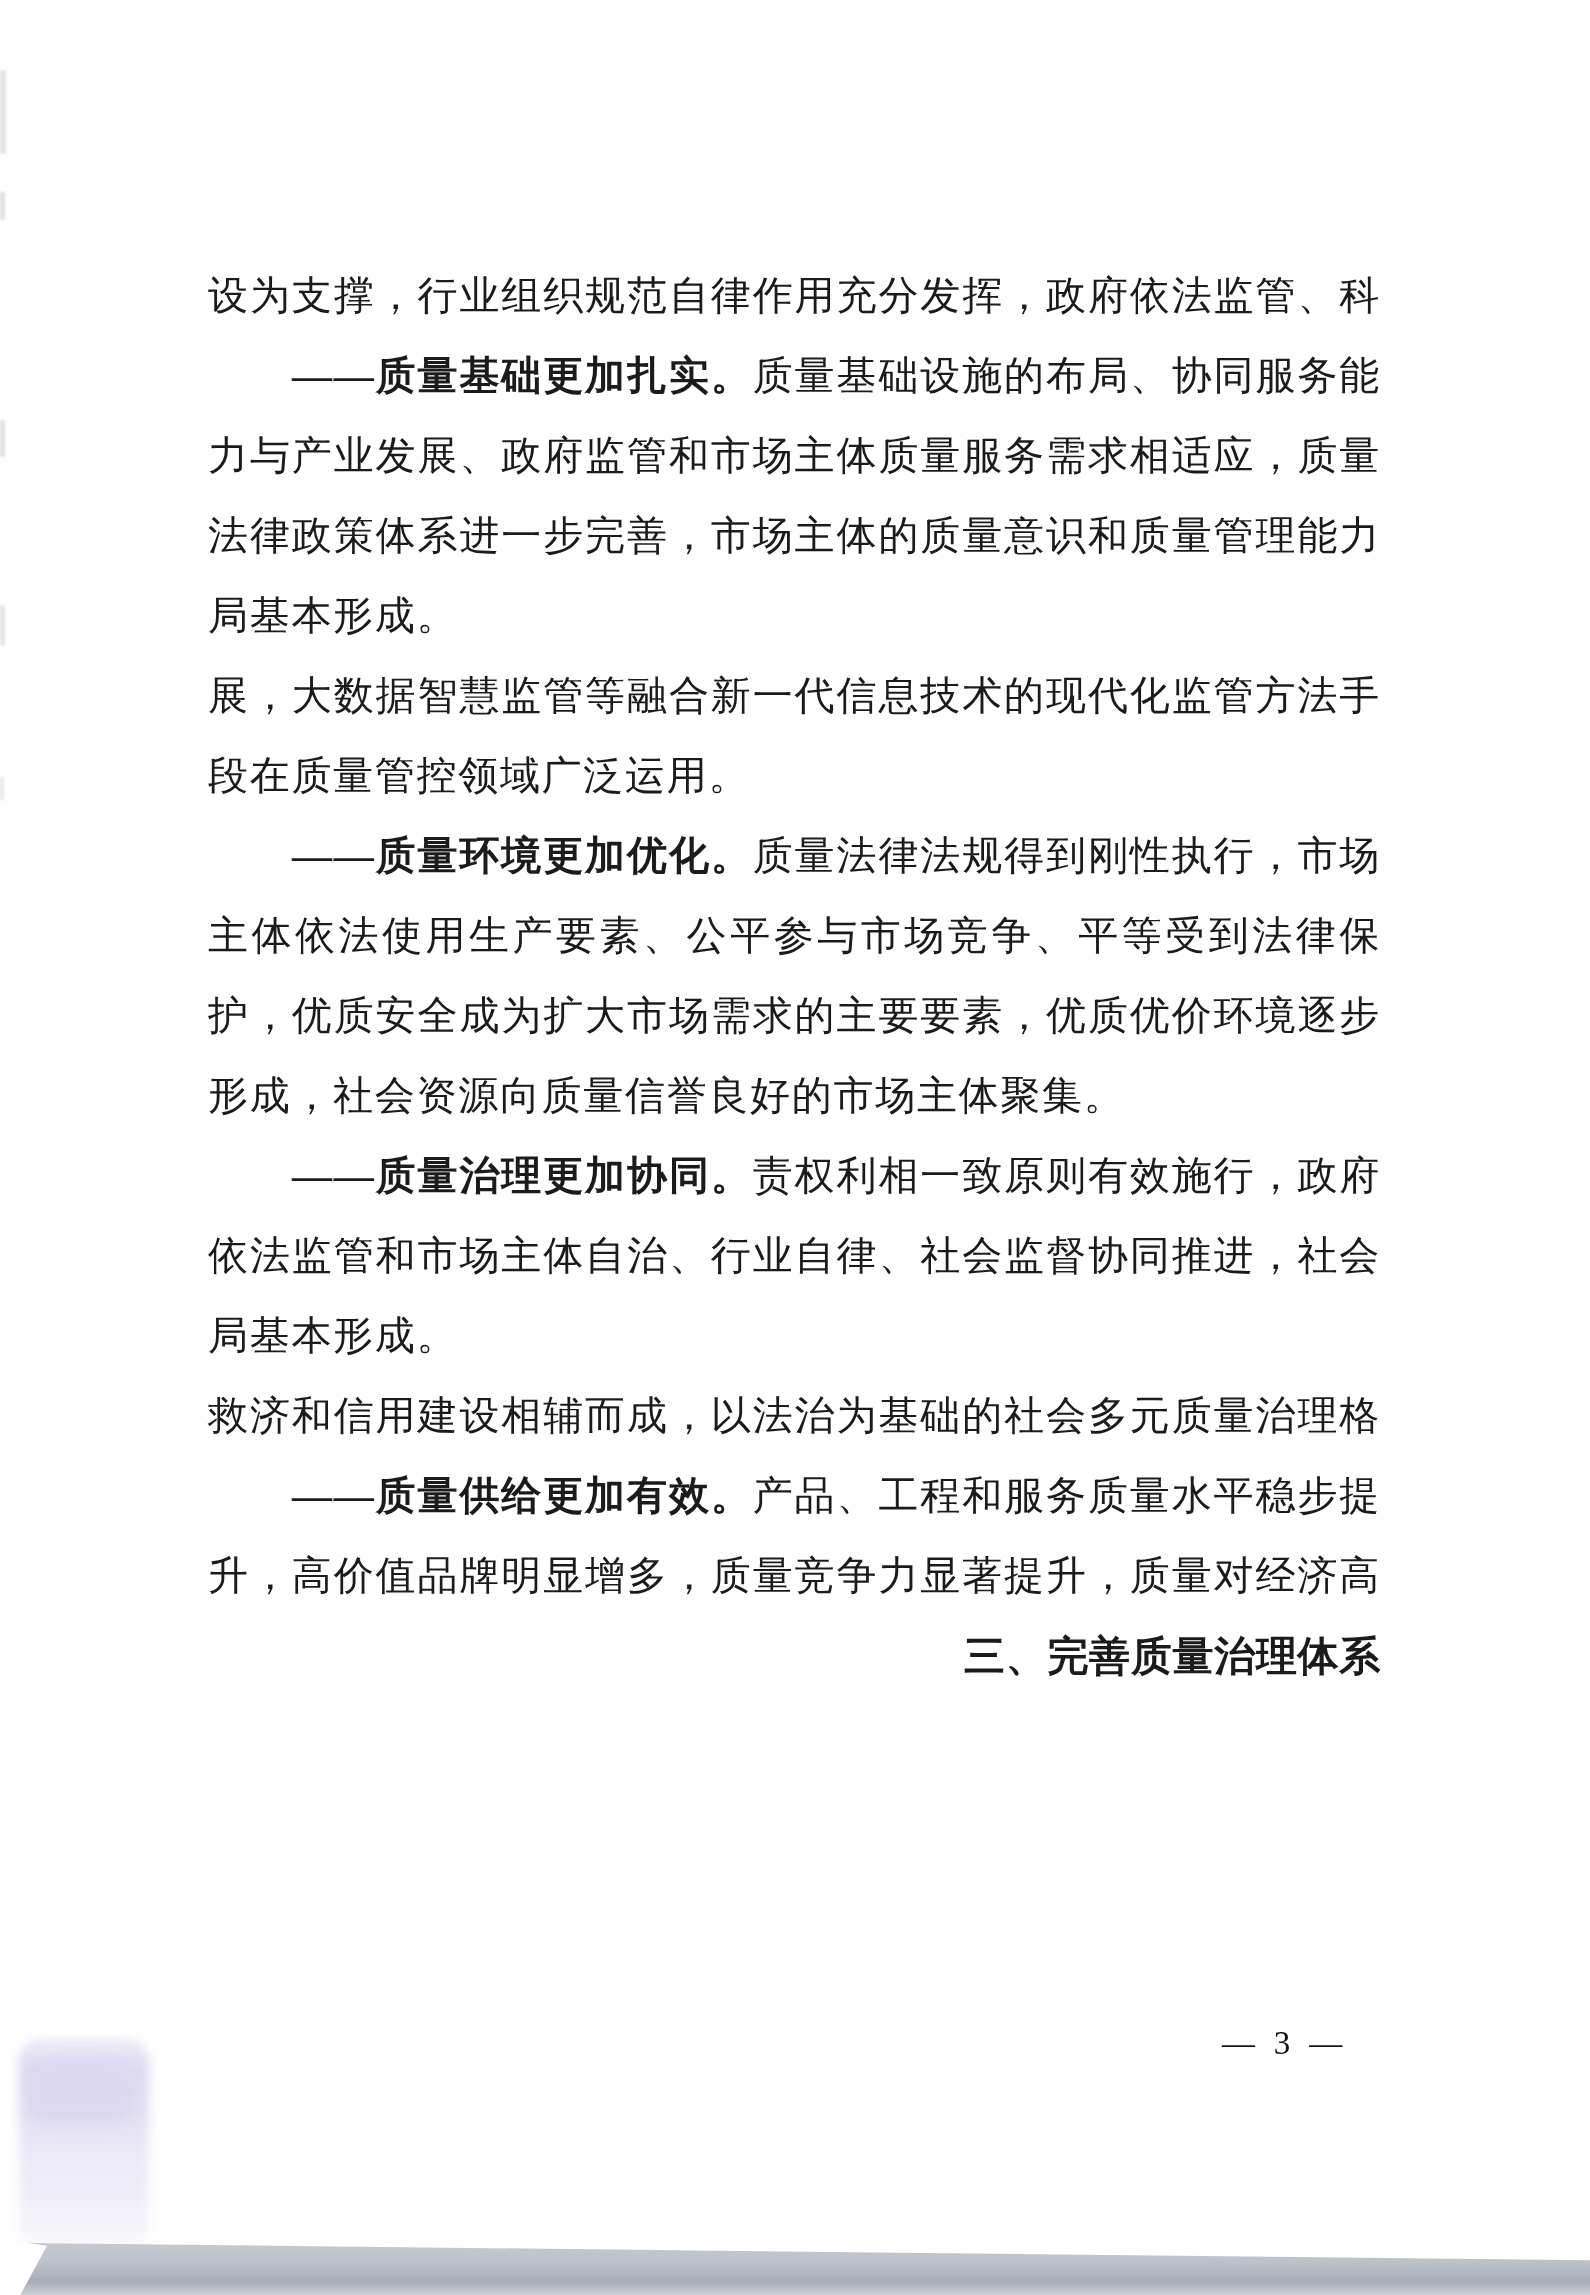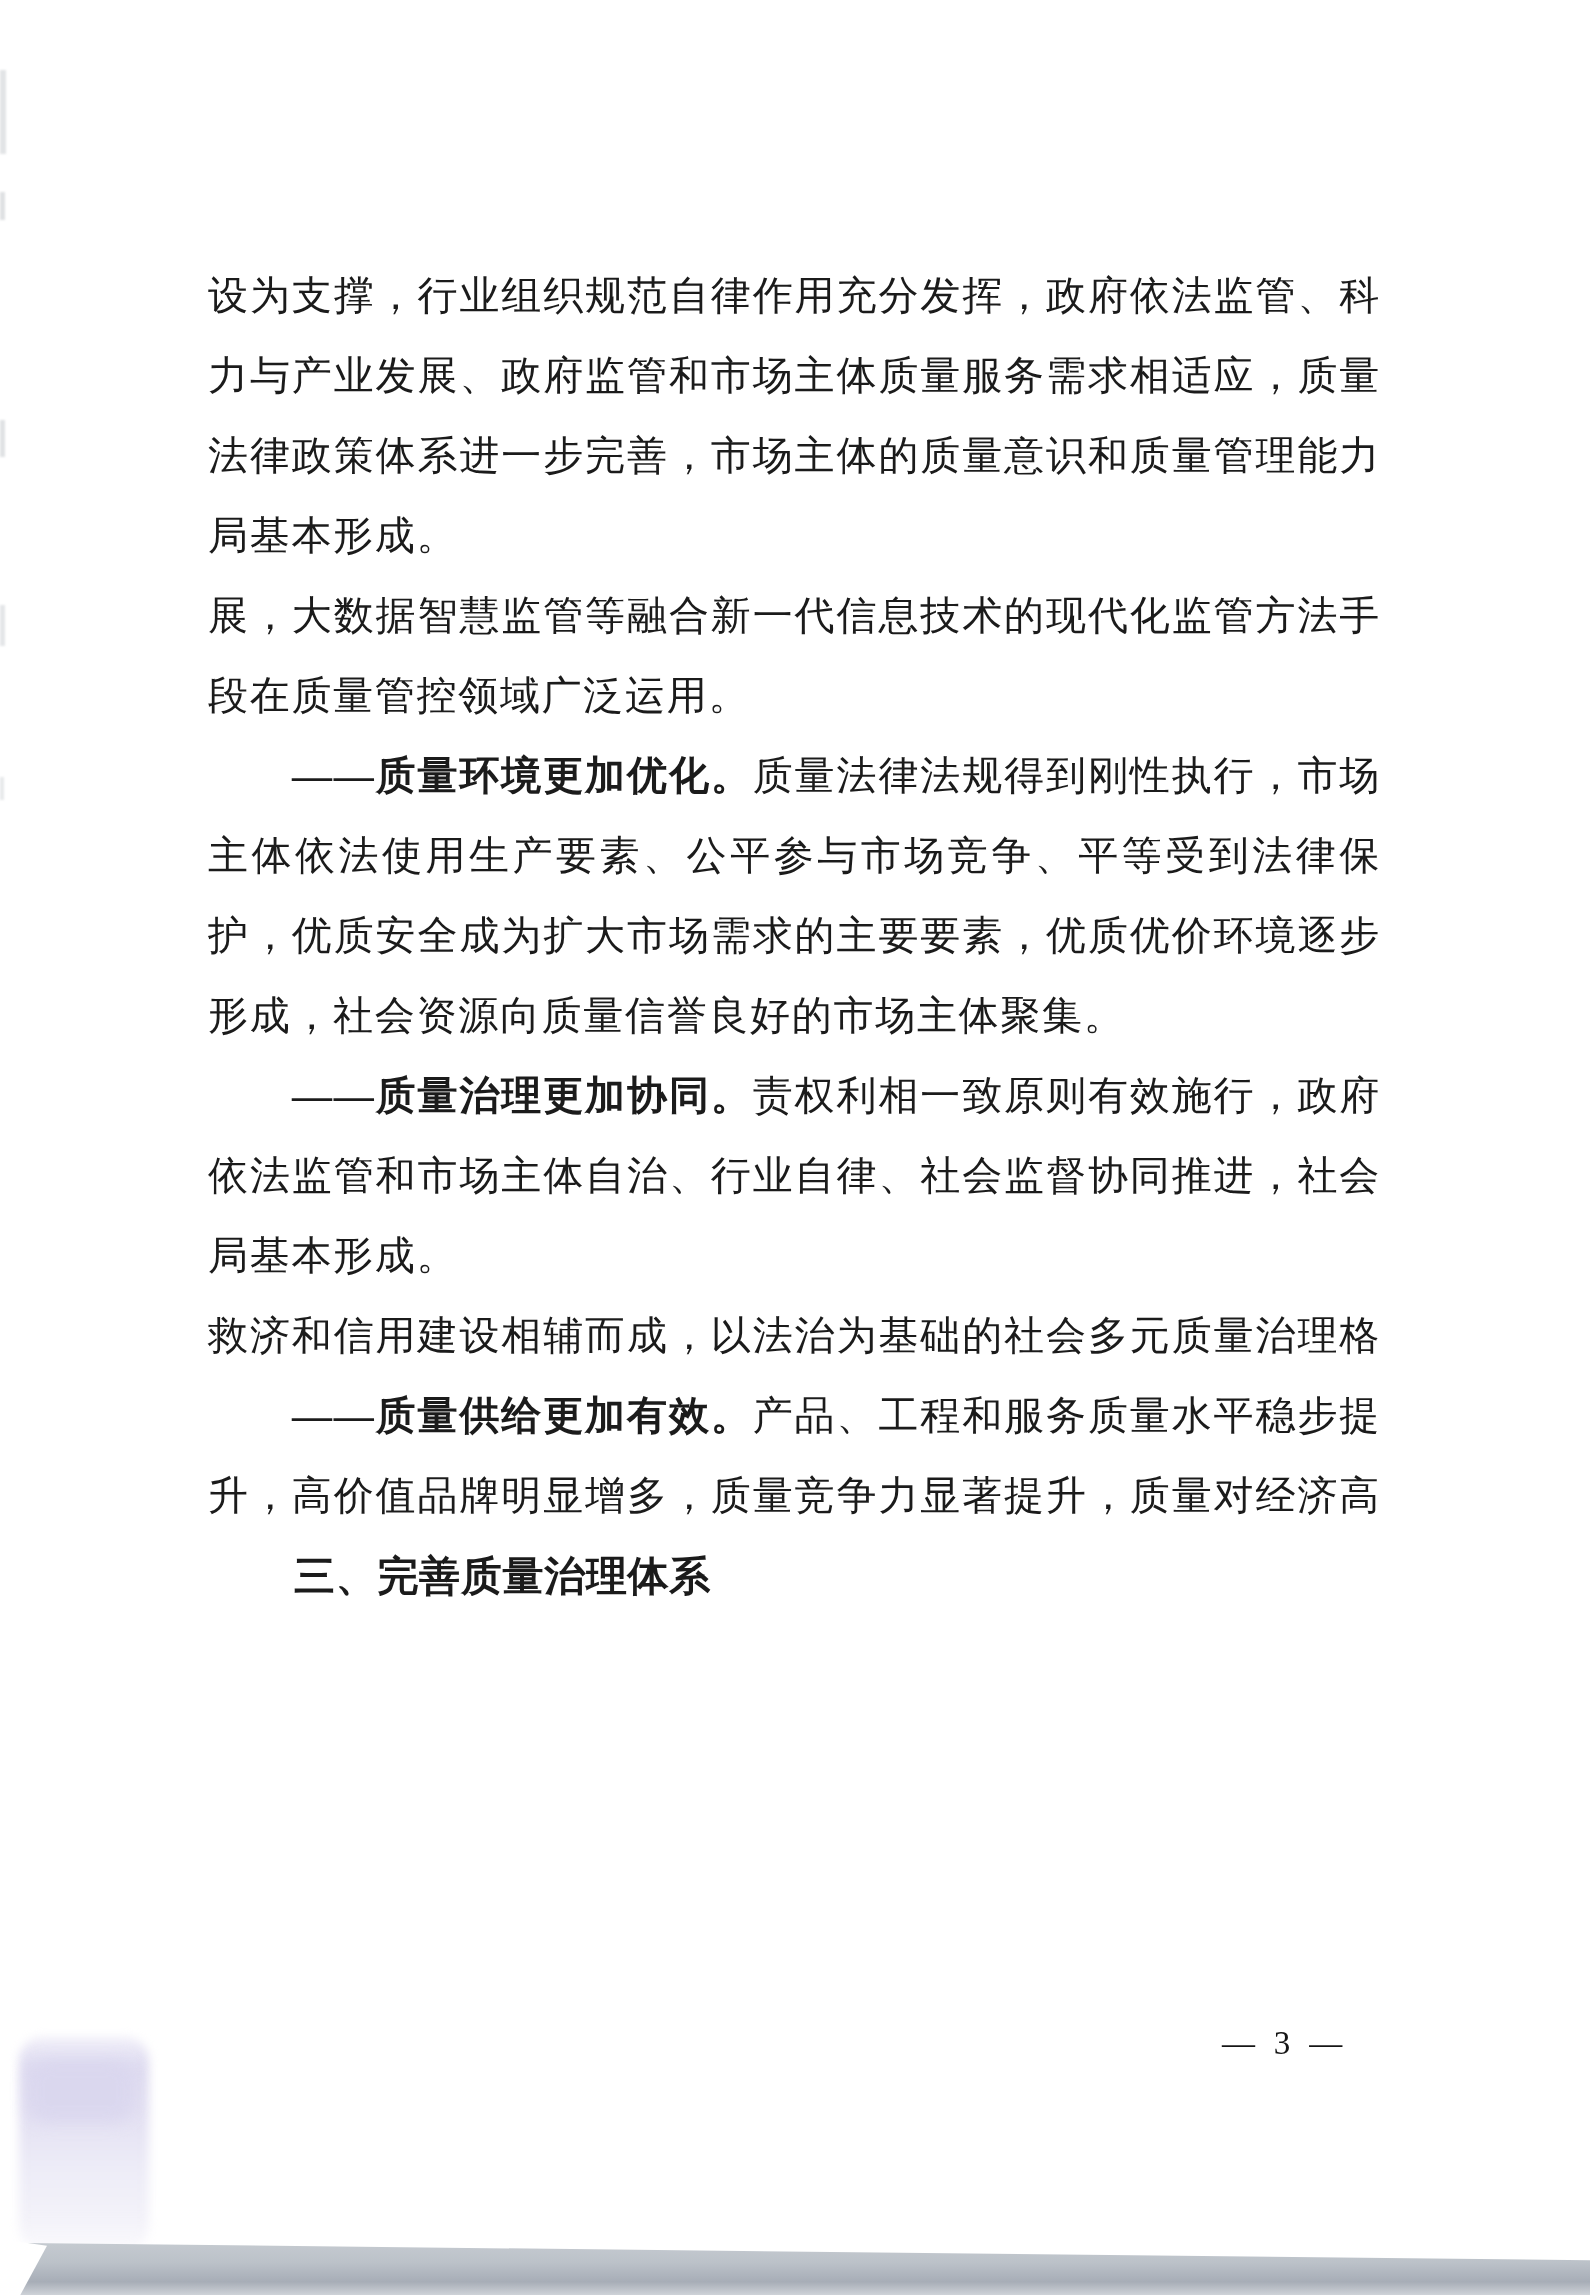--- a/index.html
+++ b/index.html
@@ -39,20 +39,21 @@
   }
   .indent{text-indent:84px;}
   .dash,.lead{font-weight:700;}
   .heading{
     height:80px;line-height:80px;
     padding-left:86px;
     font-family:"Liberation Sans","DejaVu Sans",sans-serif;
     font-weight:700;
     font-size:41px;
     letter-spacing:0.7px;
+    text-align:right;
   }
   
   .page-number{
     position:absolute;
     top:2020px;left:1222px;
     font-size:33px;
     letter-spacing:5.3px;
     line-height:47px;
     color:#151515;
   }
@@ -108,20 +109,21 @@
   <div class="edge-mark" style="top:70px;width:6px;height:84px;background:#e2e4e6;"></div>
   <div class="edge-mark" style="top:192px;width:5.3px;height:28px;background:#dfe1e3;"></div>
   <div class="edge-mark" style="top:420px;width:5.3px;height:37px;background:#e0e2e4;"></div>
   <div class="edge-mark" style="top:605px;width:4.7px;height:41px;background:#e4e6e8;"></div>
   <div class="edge-mark" style="top:777px;width:4px;height:23px;background:#e7e9eb;"></div>
 
   <div class="text-block">
 
     <div class="line just"><span>设为支撑，行业组织规范自律作用充分发挥，政府依法监管、科</span></div>
 
+    <div class="line just indent"><span class="dash">——</span><span class="lead">质量基础更加扎实。</span><span>质量基础设施的布局、协同服务能</span></div>
     <div class="line just"><span>力与产业发展、政府监管和市场主体质量服务需求相适应，质量</span></div>
     <div class="line just"><span>法律政策体系进一步完善，市场主体的质量意识和质量管理能力</span></div>
     <div class="line"><span>局基本形成。</span></div>
 
     <div class="line just"><span>展，大数据智慧监管等融合新一代信息技术的现代化监管方法手</span></div>
     <div class="line"><span>段在质量管控领域广泛运用。</span></div>
 
     <div class="line just indent"><span class="dash">——</span><span class="lead">质量环境更加优化。</span><span>质量法律法规得到刚性执行，市场</span></div>
     <div class="line just"><span>主体依法使用生产要素、公平参与市场竞争、平等受到法律保</span></div>
     <div class="line just"><span>护，优质安全成为扩大市场需求的主要要素，优质优价环境逐步</span></div>

